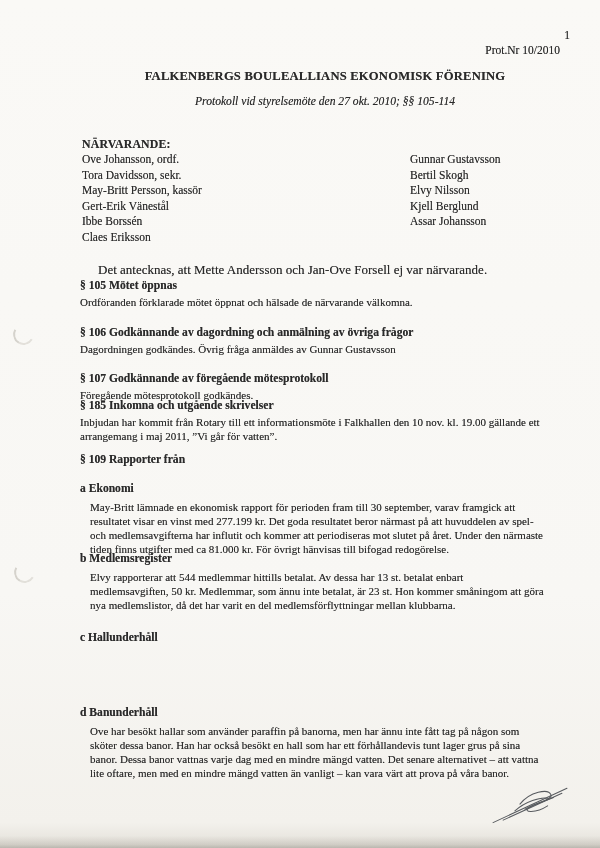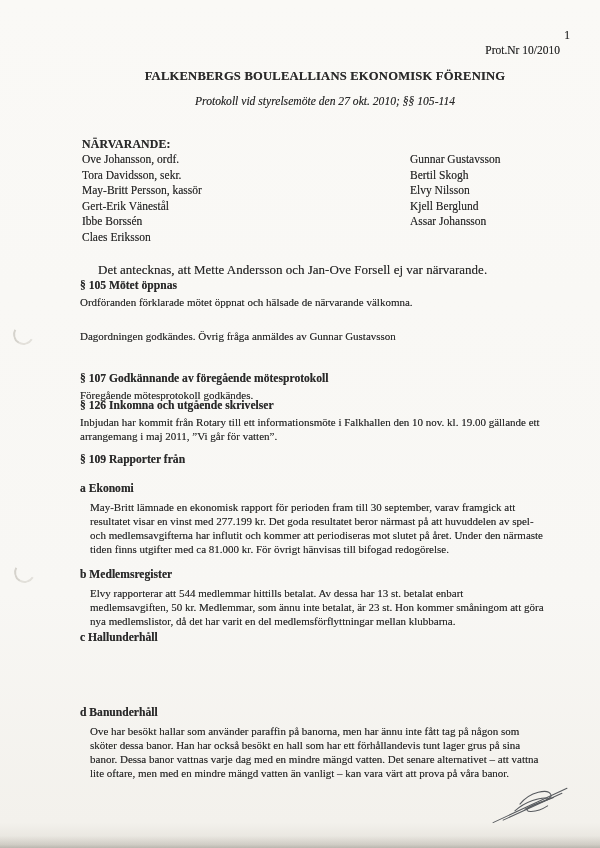--- a/index.html
+++ b/index.html
@@ -33,21 +33,21 @@
   .section, .subsection { left:80px; width:505px; }
   .section .lines { margin-top:3px; }
   .subsection .lines { margin-top:5px; margin-left:10px; }
 
   .s105 { top:279px; }
   .s106 { top:326px; }
   .s107 { top:372px; }
   .s108 { top:399px; }
   .s109 { top:453px; }
   .sub-a { top:482px; }
-  .sub-b { top:568px; }
+  .sub-b { top:552px; }
   .sub-c { top:631px; }
   .sub-d { top:706px; }
 
   .signature { left:488px; top:783px; width:84px; height:44px; }
   .signature svg { width:100%; height:100%; }
 
   .punch-hole {
     position:absolute; width:17px; height:17px; border-radius:50%;
     border:2px solid transparent;
     border-left-color:rgba(185,181,172,0.55);
@@ -86,30 +86,31 @@
 Kjell Berglund
 Assar Johansson</div>
   <div class="abs note">Det antecknas, att Mette Andersson och Jan-Ove Forsell ej var närvarande.</div>
 
   <div class="abs section s105">
     <div class="heading">§ 105 Mötet öppnas</div>
     <div class="body-text lines">Ordföranden förklarade mötet öppnat och hälsade de närvarande välkomna.</div>
   </div>
 
   <div class="abs section s106">
+    <div class="heading">§ 106 Godkännande av dagordning och anmälning av övriga frågor</div>
     <div class="body-text lines">Dagordningen godkändes. Övrig fråga anmäldes av Gunnar Gustavsson</div>
   </div>
 
   <div class="abs section s107">
     <div class="heading">§ 107 Godkännande av föregående mötesprotokoll</div>
     <div class="body-text lines">Föregående mötesprotokoll godkändes.</div>
   </div>
 
   <div class="abs section s108">
-    <div class="heading">§ 126 Inkomna och utgående skrivelser</div>
+    <div class="heading">§ 185 Inkomna och utgående skrivelser</div>
     <div class="body-text lines">Inbjudan har kommit från Rotary till ett informationsmöte i Falkhallen den 10 nov. kl. 19.00 gällande ett
 arrangemang i maj 2011, ”Vi går för vatten”.</div>
   </div>
 
   <div class="abs section s109">
     <div class="heading">§ 109 Rapporter från</div>
   </div>
 
   <div class="abs subsection sub-a">
     <div class="heading">a Ekonomi</div>

